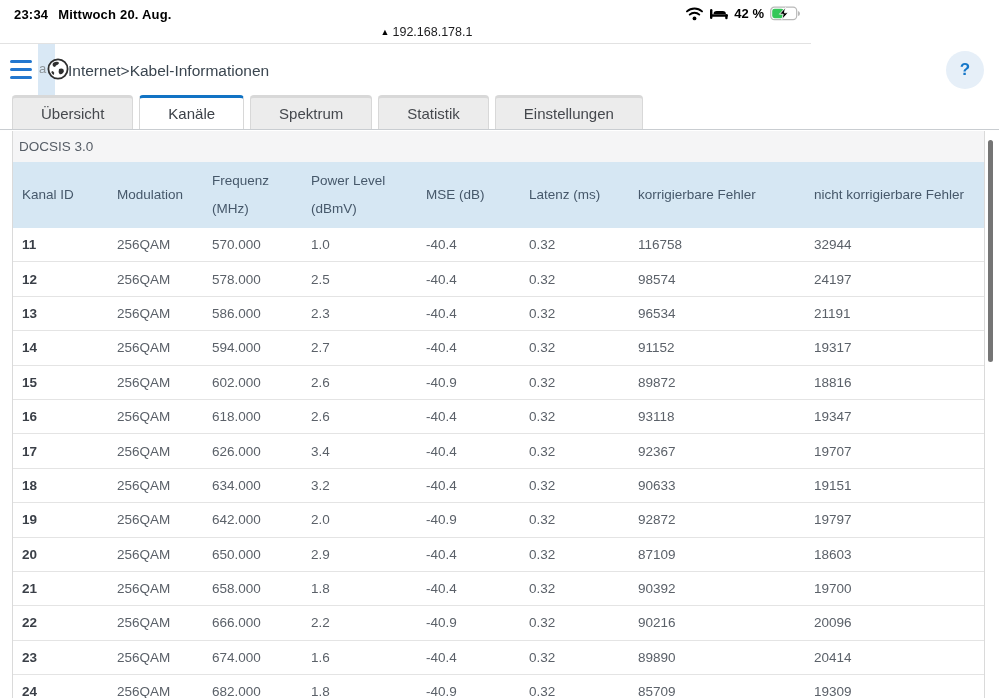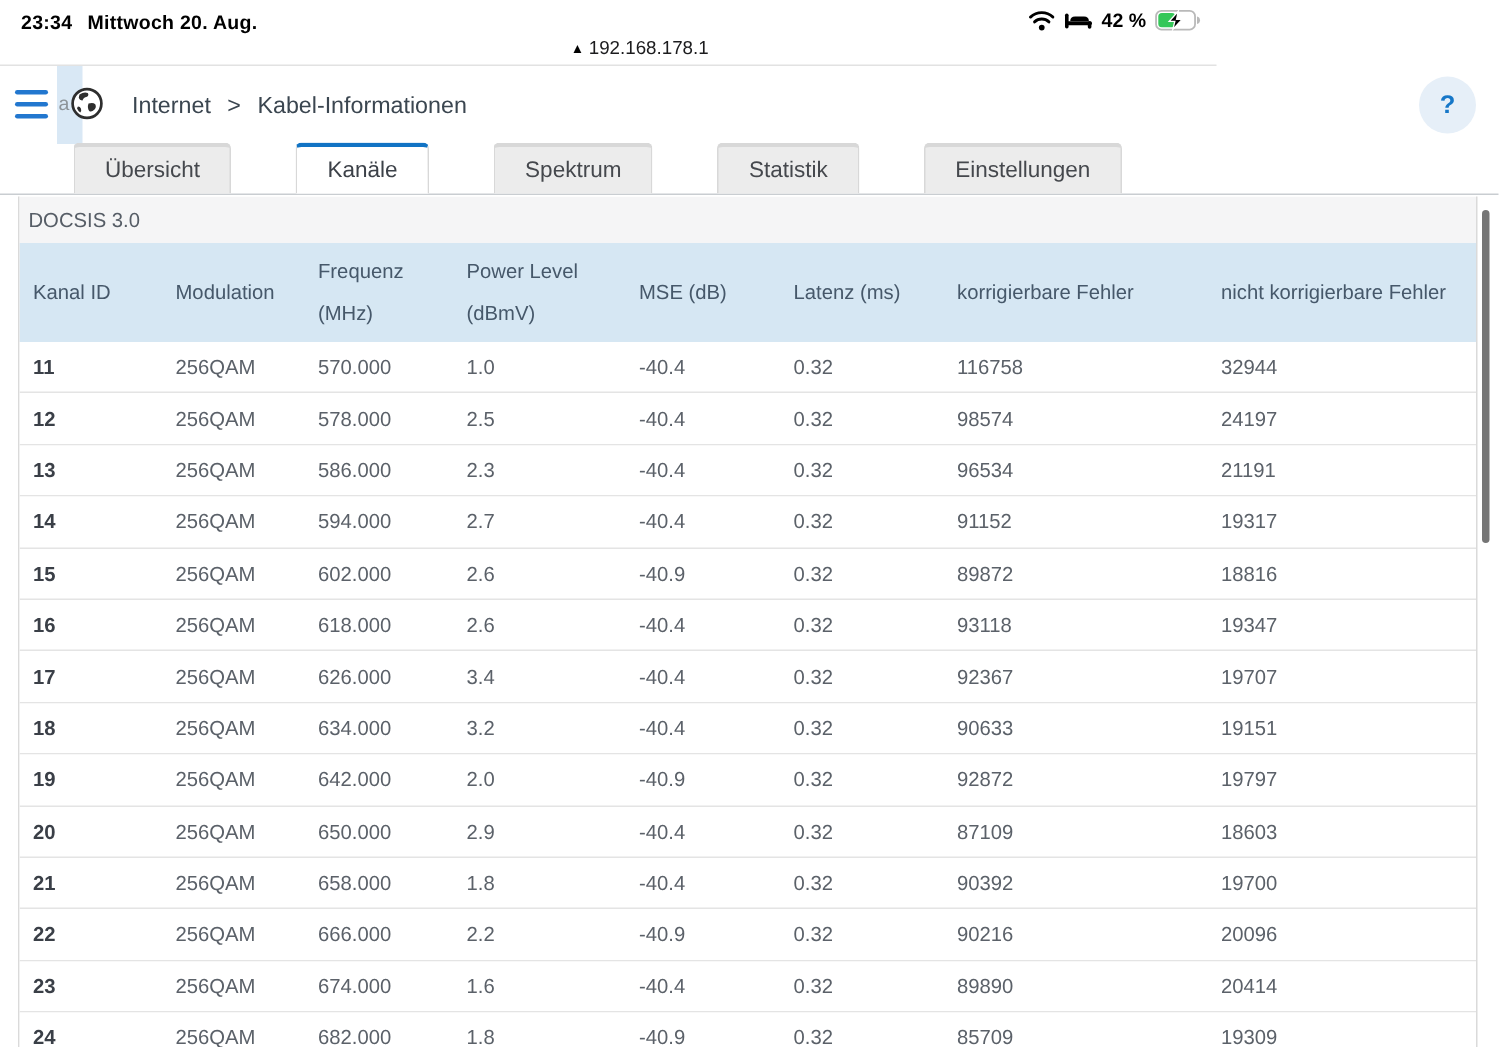--- a/index.html
+++ b/index.html
@@ -18,34 +18,34 @@
   .sb-right .pct { font-size:13px; font-weight:600; color:#000; }
 
   
   .appheader { position:absolute; left:0; top:45px; width:999px; height:51px; background:#fff; }
   .hamburger { position:absolute; left:10px; top:15px; width:22px; height:19px; display:flex;
                flex-direction:column; justify-content:space-between; cursor:pointer; }
   .hamburger span { display:block; height:3.2px; border-radius:2px; background:#2277cf; }
   .bluestrip { position:absolute; left:38px; top:-1px; width:17px; height:52px; background:#d9e8f5; }
   .frag-a { position:absolute; left:39px; top:16px; font-size:13px; color:#8d9499; z-index:2; }
   .globe { position:absolute; left:47px; top:13px; z-index:2; }
-  .breadcrumb { position:absolute; left:88px; top:0; height:51px; display:flex; align-items:center;
-                gap:11px; font-size:15.5px; color:#3b4650; }
+  .breadcrumb { position:absolute; left:68px; top:0; height:51px; display:flex; align-items:center;
+                font-size:15.5px; color:#3b4650; }
   .help-btn { position:absolute; right:15px; top:6px; width:38px; height:38px; border-radius:50%;
               background:#e6eff8; color:#1677c8; font-size:17px; font-weight:700;
               display:flex; align-items:center; justify-content:center; cursor:pointer; }
 
   
   .tabbar { position:absolute; left:0; top:96px; width:999px; height:34px; background:#fff;
             border-bottom:1px solid #c9cdd1; display:flex; align-items:flex-end;
             padding-left:12px; gap:6px; }
   .tab { height:34px; display:flex; align-items:center; justify-content:center;
-         padding:0 20px; font-size:15px; color:#45484d; background:#ececec;
+         padding:0 28px; font-size:15px; color:#45484d; background:#ececec;
          border:1px solid #d8d8d8; border-bottom:none; border-radius:4px 4px 0 0;
-         border-top:3px solid #d8d8d8; cursor:pointer; white-space:nowrap;margin-left:37px; }
+         border-top:3px solid #d8d8d8; cursor:pointer; white-space:nowrap; }
   .tab.active { background:#fff; border-top:3px solid #1173c4; color:#3c4148; }
 
   
   .panel { position:absolute; left:12px; top:131px; width:973px; height:567px; background:#fff;
            border-left:1px solid #dadada; border-right:1px solid #dadada; overflow:hidden; }
   .docsis { height:31px; background:#f5f5f6; display:flex; align-items:center;
             padding-left:6px; font-size:13.5px; color:#565d66; }
   .grid-row { display:grid;
       grid-template-columns:95px 95px 99px 115px 103px 109px 176px 1fr;
       padding-left:9px; }

